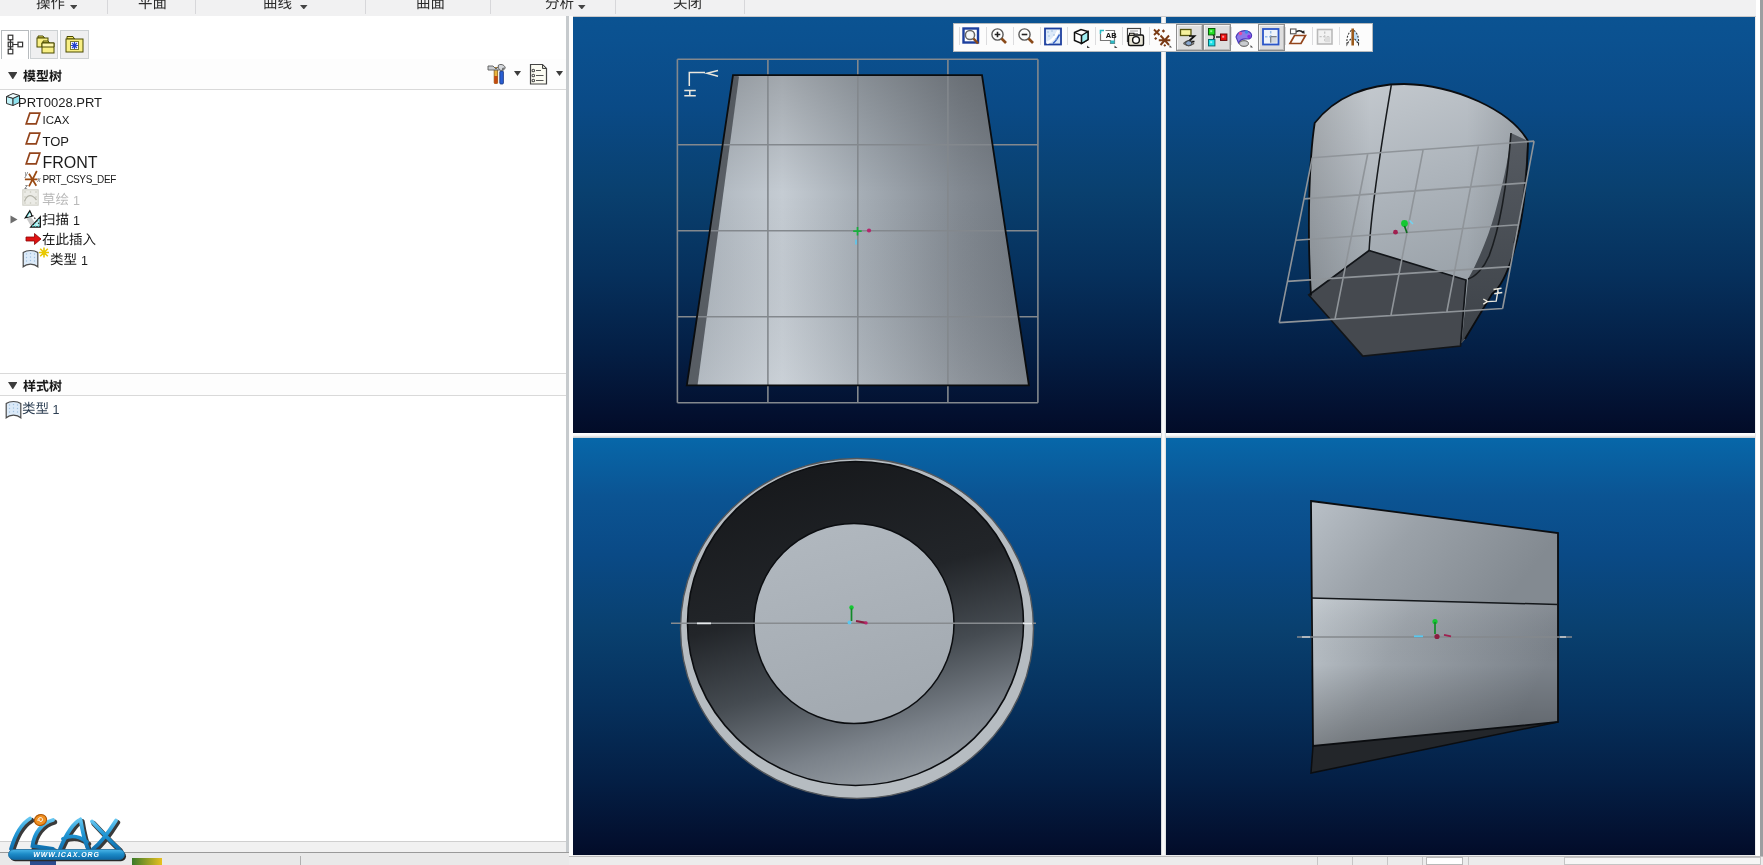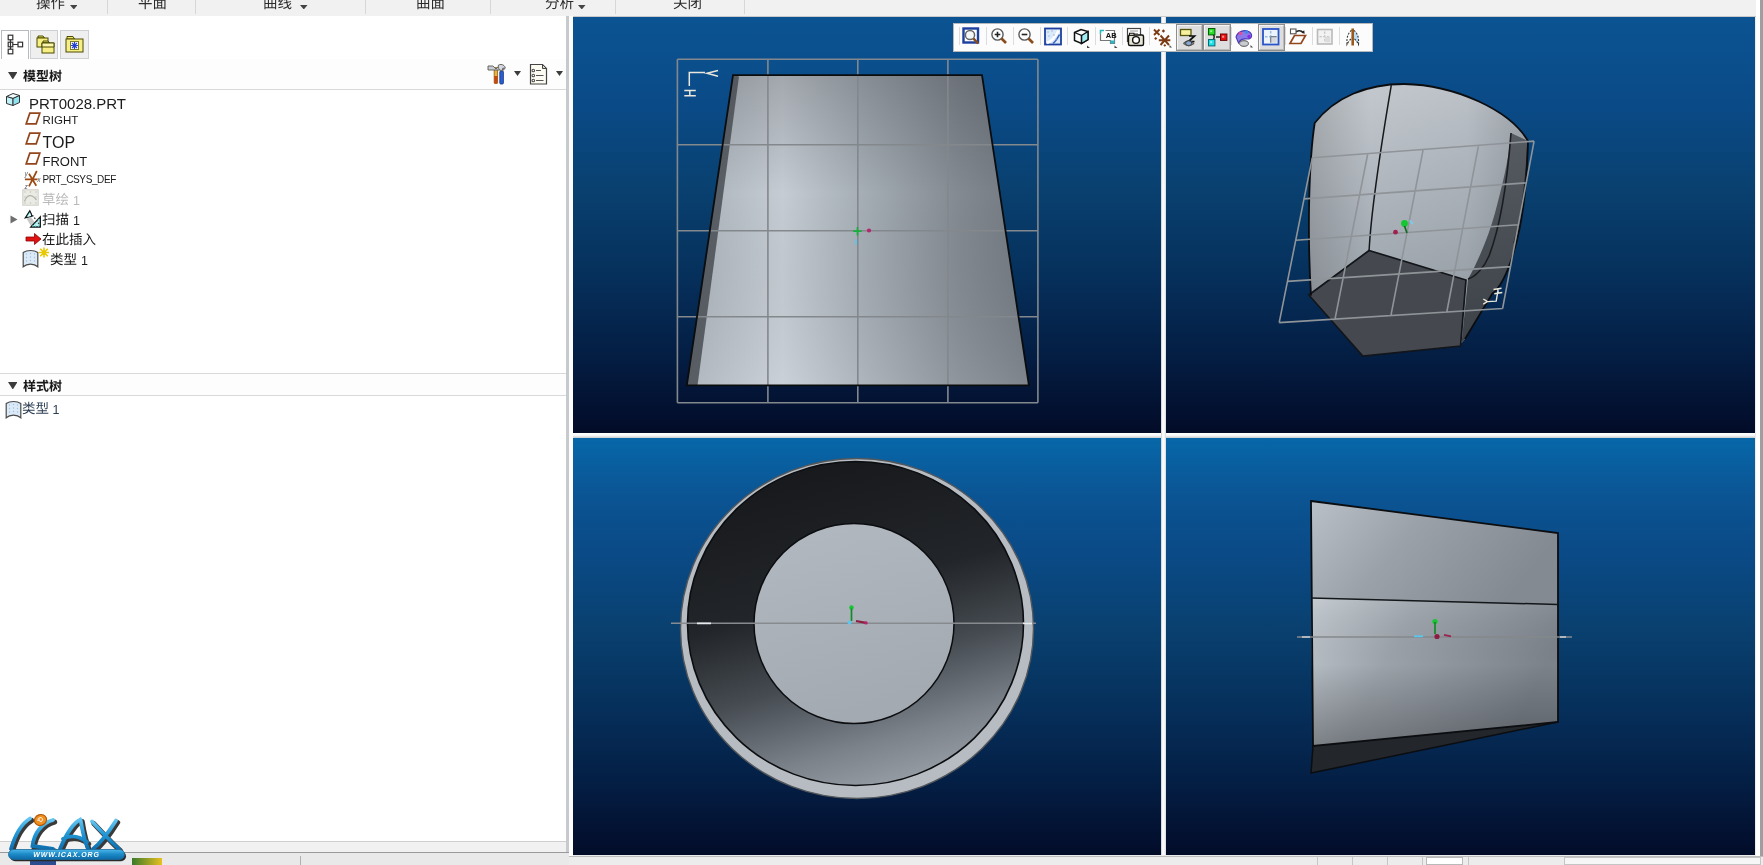--- a/index.html
+++ b/index.html
@@ -287,33 +287,33 @@
 <svg class="ab" style="left:556px;top:71.3px" width="7" height="5">
       <path d="M0,0 L7,0 L3.5,5 Z" fill="#3c3c3c"></path>
     </svg>
 <svg class="ab" style="left:5px;top:91.5px" width="16" height="15" viewBox="0 0 16 15">
 <g stroke="#333" stroke-width="1">
 <polygon points="1.5,4.5 8,1.5 14.5,3.5 8,6.5" fill="#eefcfe"></polygon>
 <polygon points="1.5,4.5 8,6.5 8,13.5 1.5,11.5" fill="#bff2f8"></polygon>
 <polygon points="8,6.5 14.5,3.5 14.5,10.5 8,13.5" fill="#8fe2ee"></polygon>
       </g>
     </svg>
-<span class="lat" style="left:29px;top:95.9px;font-size:15px;color:#1b1b1b">PRT0028.PRT</span>
+<span class="lat" style="left:18px;top:95.9px;font-size:13px;color:#1b1b1b">PRT0028.PRT</span>
 <svg class="ab" style="left:25.3px;top:112.3px" width="16" height="13" viewBox="0 0 16 13">
       <polygon points="1.2,11.8 4.8,1.2 14.8,1.2 11.2,11.8" fill="none" stroke="#93451c" stroke-width="1.7"></polygon>
     </svg>
-<span class="lat" style="left:42.5px;top:115.2px;font-size:11.5px;color:#1b1b1b">RIGHT</span>
+<span class="lat" style="left:42.5px;top:115.2px;font-size:11.5px;color:#1b1b1b">ICAX</span>
 <svg class="ab" style="left:25.3px;top:132.3px" width="16" height="13" viewBox="0 0 16 13">
       <polygon points="1.2,11.8 4.8,1.2 14.8,1.2 11.2,11.8" fill="none" stroke="#93451c" stroke-width="1.7"></polygon>
     </svg>
-<span class="lat" style="left:42.5px;top:135.2px;font-size:16px;color:#1b1b1b">TOP</span>
+<span class="lat" style="left:42.5px;top:135.2px;font-size:13px;color:#1b1b1b">TOP</span>
 <svg class="ab" style="left:25.3px;top:152.3px" width="16" height="13" viewBox="0 0 16 13">
       <polygon points="1.2,11.8 4.8,1.2 14.8,1.2 11.2,11.8" fill="none" stroke="#93451c" stroke-width="1.7"></polygon>
     </svg>
-<span class="lat" style="left:42.5px;top:155.2px;font-size:13px;color:#1b1b1b">FRONT</span>
+<span class="lat" style="left:42.5px;top:155.2px;font-size:16px;color:#1b1b1b">FRONT</span>
 <svg class="ab" style="left:23px;top:169px" width="18" height="20" viewBox="0 0 18 20">
 <g stroke="#9a4a12" stroke-width="1.7" fill="none">
 <path d="M1.9,10.3 H14.5 M6,4.7 L13.3,16.8 M6,17.4 L13.8,2"></path>
       </g>
 <g fill="#555" font-family="Liberation Sans" font-size="6.5" font-style="italic">
 <text x="1.5" y="7">y</text>
         <text x="14.2" y="13">x</text>
         <text x="1.5" y="19.5">z</text>
       </g>
     </svg>

